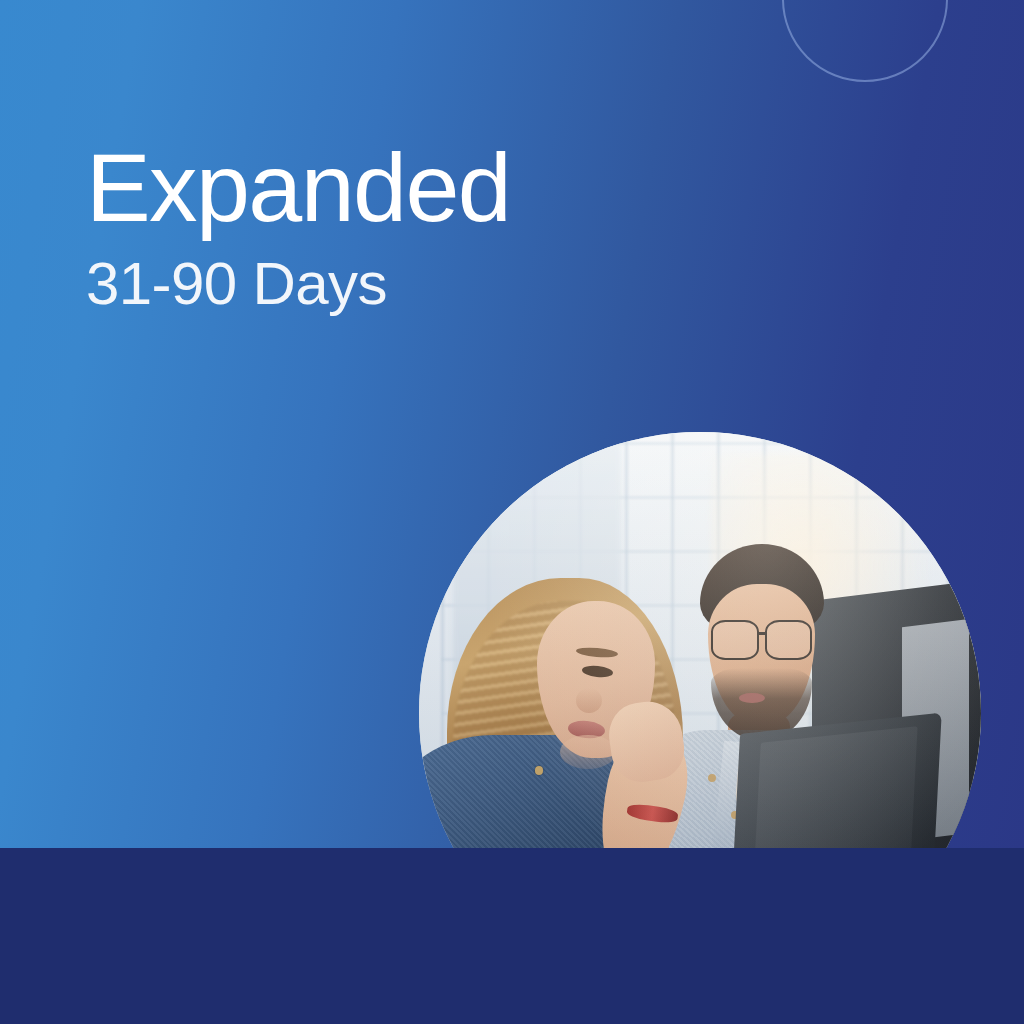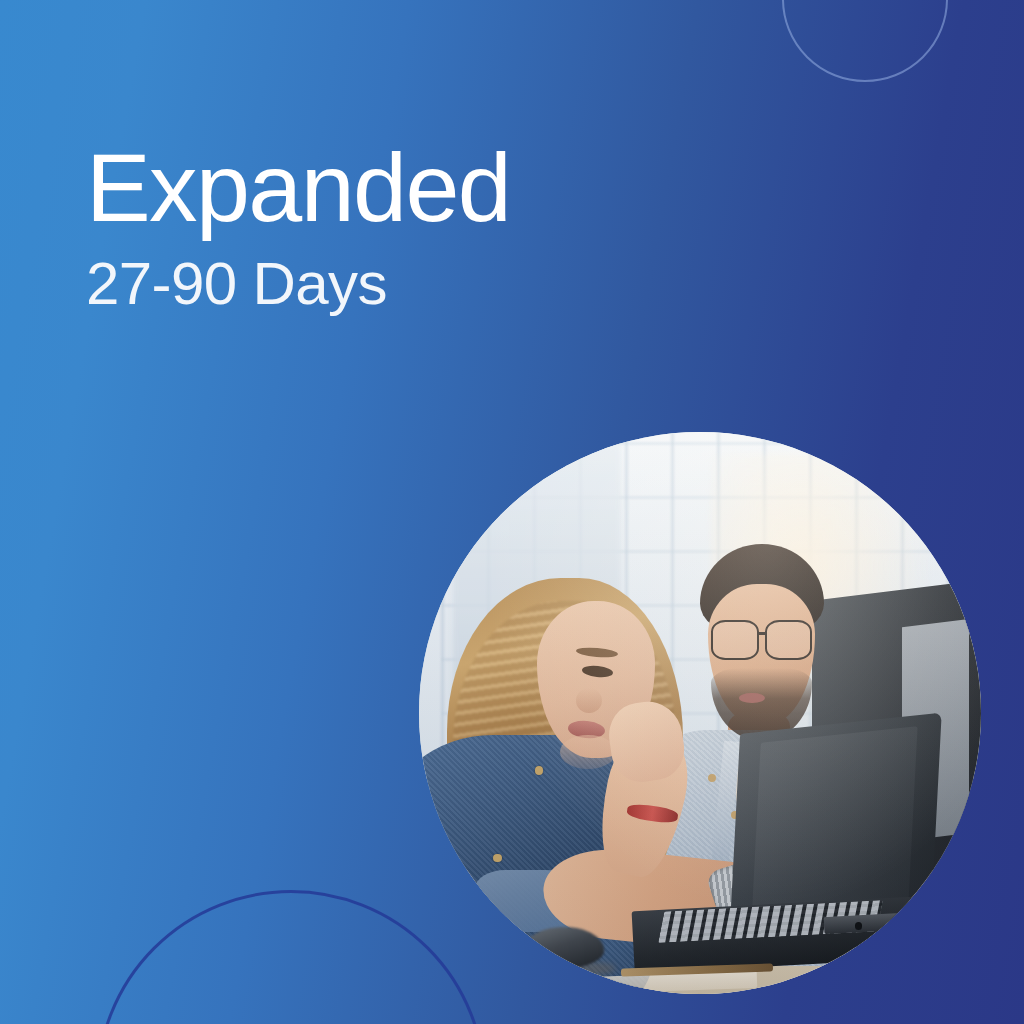--- a/index.html
+++ b/index.html
@@ -6,21 +6,21 @@
   html, body {
     margin: 0;
     padding: 0;
     background: #1f2d6e;
   }
   * { box-sizing: border-box; }
 
   .canvas {
     position: relative;
     width: 1024px;
-    height: 1024px;
+    height: 848px;
     overflow: hidden;
     font-family: "Liberation Sans", "DejaVu Sans", sans-serif;
     background: linear-gradient(100deg, #3889cf 0%, #3a87cd 12%, #3673bd 34%, #31589f 58%, #2c3f8d 80%, #2b3887 100%);
   }
 
   
   .deco-circle {
     position: absolute;
     border-radius: 50%;
     pointer-events: none;
@@ -589,21 +589,21 @@
 
 <div class="canvas">
 
   <div class="deco-circle deco-topright"></div>
   <div class="deco-circle deco-bottomleft"></div>
 
   <div class="headline-block">
     <h1 class="headline">
       <span class="ln">Expanded</span>
     </h1>
-    <p class="subhead">27-90 Days</p>
+    <p class="subhead">31-90 Days</p>
   </div>
 
   <div class="photo-circle">
     <div class="photo-inner">
 
       <div class="bg-window"></div>
       <div class="bg-window-panes"></div>
       <div class="bg-building"></div>
       <div class="bg-warm"></div>
 

